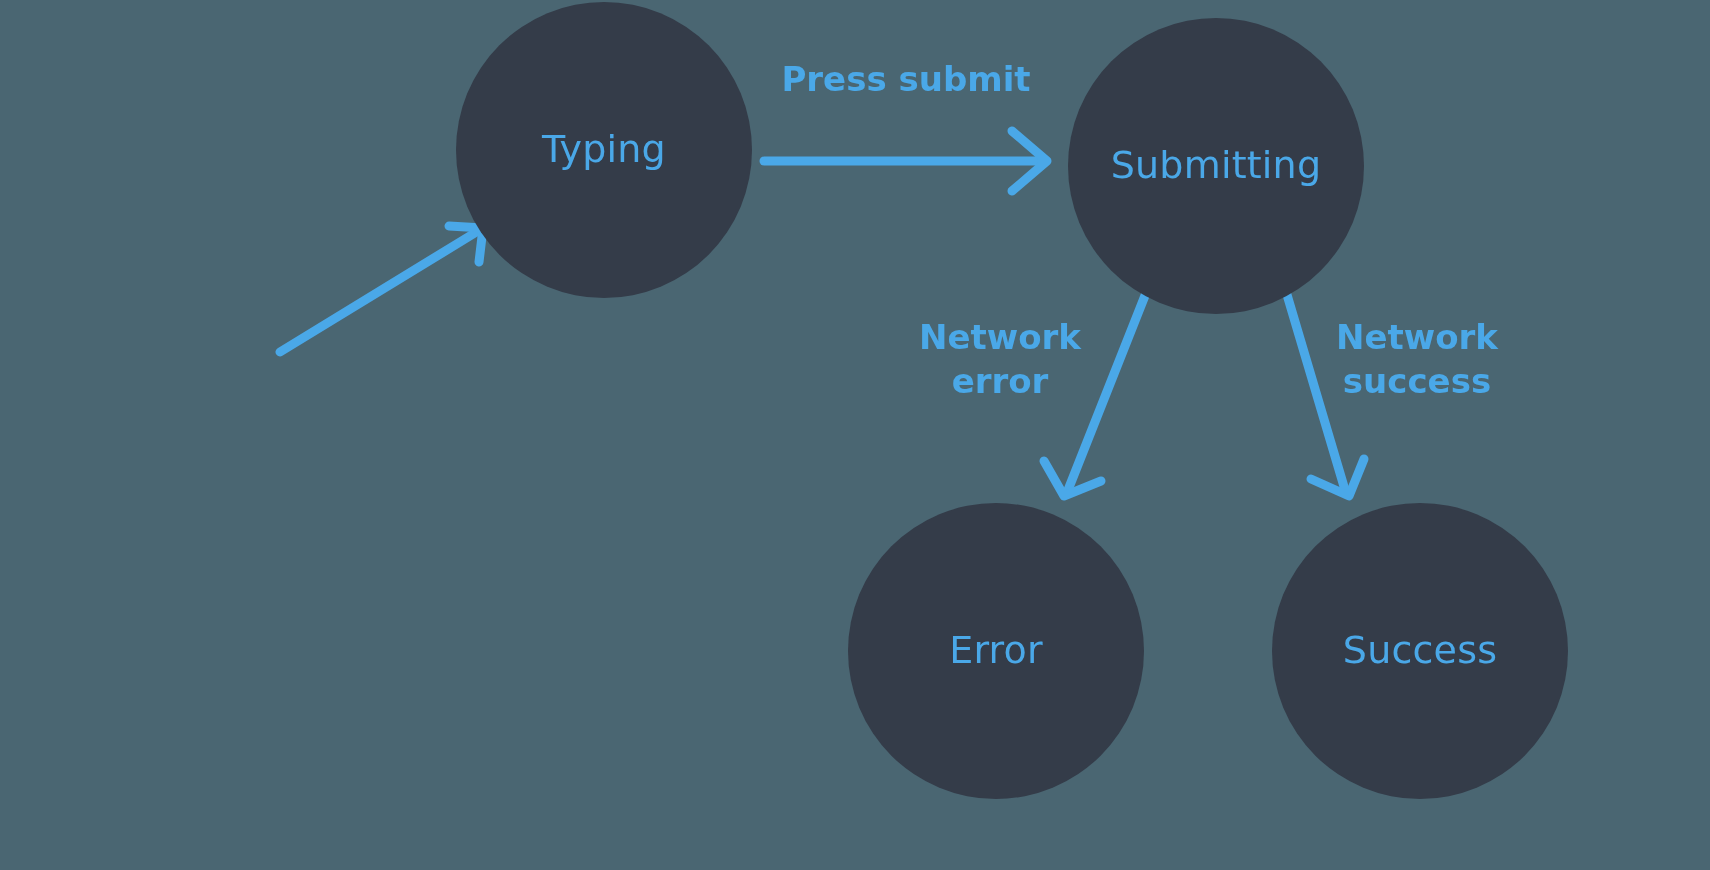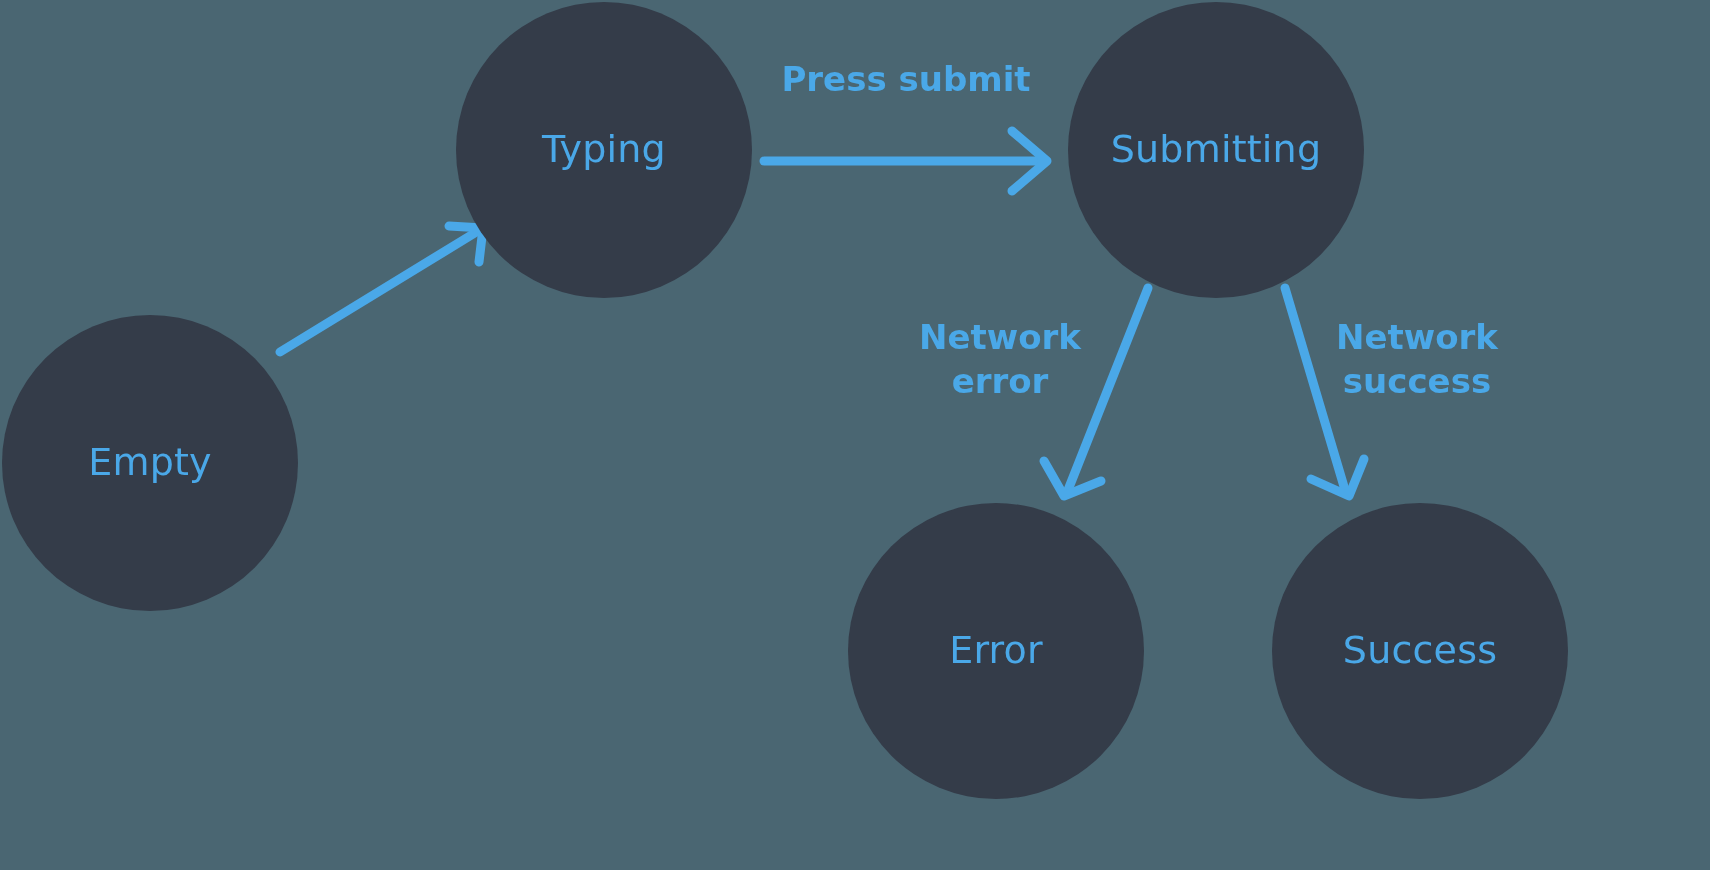--- a/index.html
+++ b/index.html
@@ -73,29 +73,26 @@
         <polyline points="1044,461 1064,496 1101,481"></polyline>
       </g>
 
       <g>
         <line x1="1285" y1="288" x2="1345" y2="490"></line>
         <polyline points="1311,479 1349,496 1364,459"></polyline>
       </g>
     </g>
   </svg>
 
-  <div class="state-node" style="left:2px; top:315px; width:296px; height:296px;">
-    <span class="state-label">Empty</span>
-  </div>
 
   <div class="state-node" style="left:456px; top:2px; width:296px; height:296px;">
     <span class="state-label">Typing</span>
   </div>
 
-  <div class="state-node" style="left:1068px; top:2px; width:296px; height:296px;justify-content:center;">
+  <div class="state-node" style="left:1068px; top:18px; width:296px; height:296px;justify-content:center;">
     <span class="state-label">Submitting</span>
   </div>
 
   <div class="state-node" style="left:848px; top:503px; width:296px; height:296px;">
     <span class="state-label">Error</span>
   </div>
 
   <div class="state-node" style="left:1272px; top:503px; width:296px; height:296px;">
     <span class="state-label">Success</span>
   </div>

